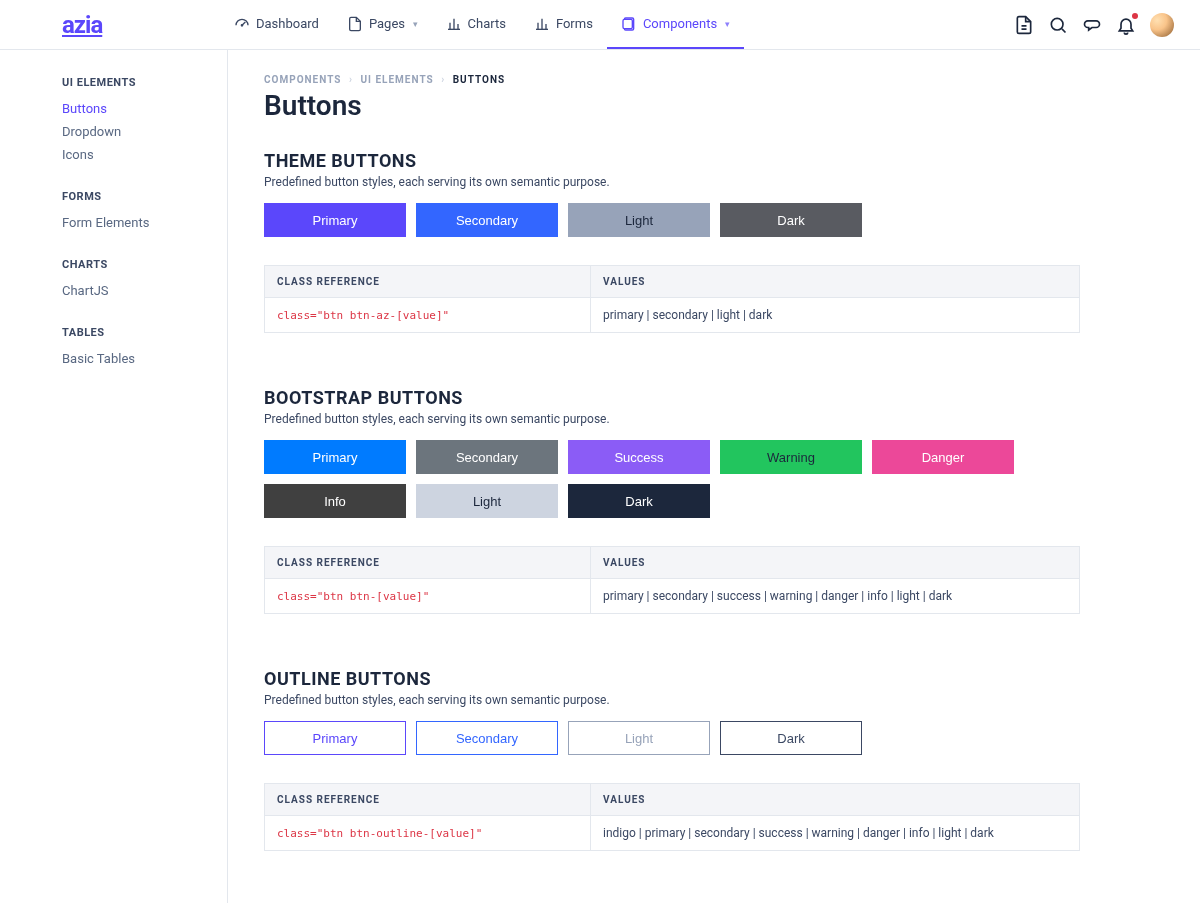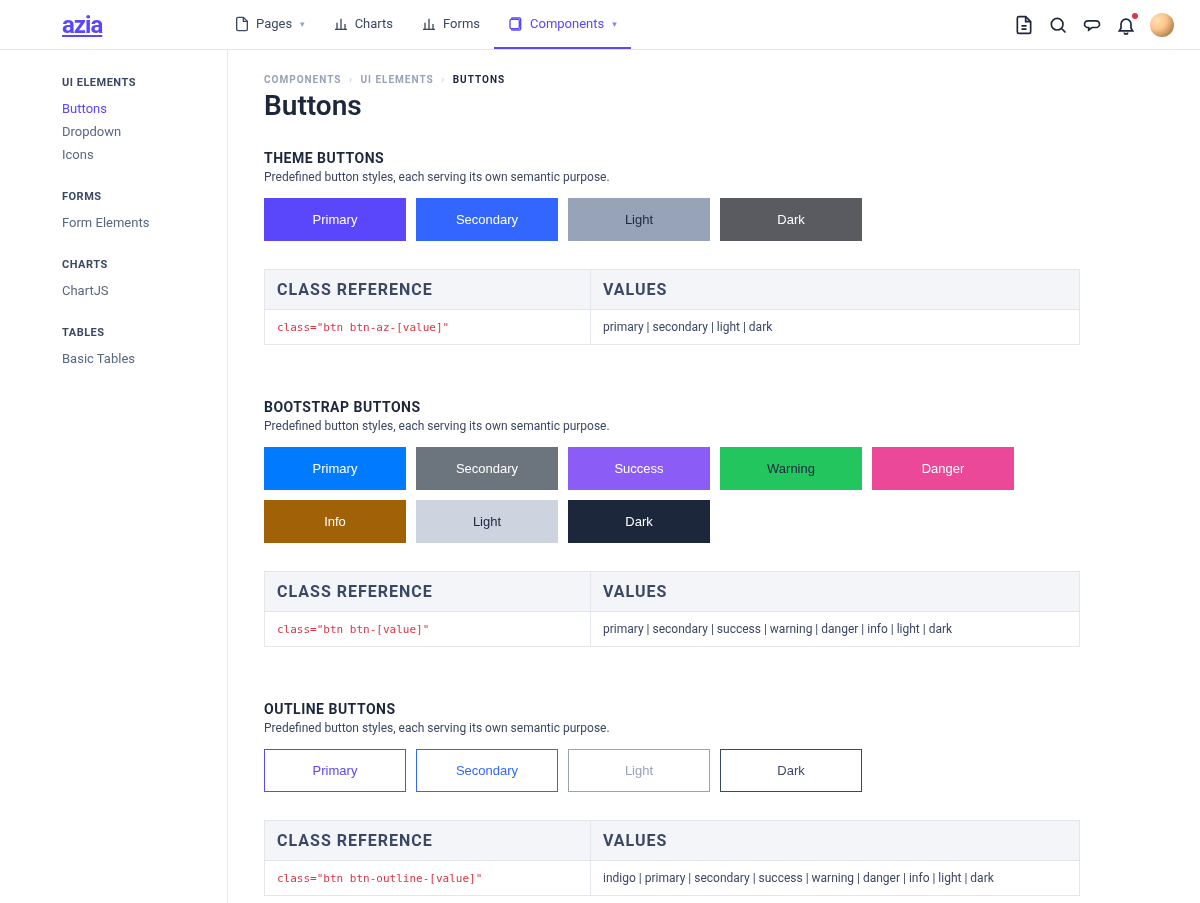--- a/index.html
+++ b/index.html
@@ -74,72 +74,80 @@
   }
   .side-link.active { color: #5b47fb; }
 
   .content { flex:1; padding: 24px 120px 60px 36px; }
   .crumbs { font-size: 10px; font-weight:700; color:#97a3b9; letter-spacing:1px; text-transform:uppercase; margin-bottom: 4px; }
   .crumbs .sep { margin: 0 4px; color:#cdd4e0; }
   .crumbs .last { color:#1c273c; }
   h2.pagetitle { font-size: 28px; font-weight:600; margin-bottom: 28px; color:#1c273c; }
 
   .section { margin-bottom: 54px; }
-  .sec-title { font-size: 14px; font-weight:700; letter-spacing:.5px; text-transform:uppercase; margin-bottom:4px; }
+  .sec-title { font-size: 18px; font-weight:700; letter-spacing:.5px; text-transform:uppercase; margin-bottom:4px; }
   .sec-desc { font-size: 12px; color:#3b4863; margin-bottom: 14px; }
 
   .btnrow { display:flex; flex-wrap:wrap; gap:10px; margin-bottom: 28px; }
   .btn {
-    width: 142px; height: 43px; display:flex; align-items:center; justify-content:center;
+    width: 142px; height: 34px; display:flex; align-items:center; justify-content:center;
     font-size: 13px; border:1px solid transparent; cursor:pointer;
   }
   
   .btn-az-primary   { background:#5b47fb; color:#fff; }
   .btn-az-secondary { background:#3366ff; color:#fff; }
   .btn-az-light     { background:#97a3b9; color:#1c273c; }
   .btn-az-dark      { background:#595b61; color:#fff; }
   
   .btn-primary   { background:#007bff; color:#fff; }
   .btn-secondary { background:#6c757d; color:#fff; }
   .btn-success   { background:#8b5cf6; color:#fff; }
   .btn-warning   { background:#22c55e; color:#1c273c; }
   .btn-danger    { background:#ec4899; color:#fff; }
-  .btn-info      { background:#a16207; color:#fff; }
+  .btn-info      { background:#404040; color:#fff; }
   .btn-light     { background:#cdd4e0; color:#1c273c; }
   .btn-dark      { background:#1c273c; color:#fff; }
   
   .btn-out-indigo    { background:#fff; border-color:#5b47fb; color:#5b47fb; }
   .btn-out-primary   { background:#fff; border-color:#3366ff; color:#3366ff; }
   .btn-out-light     { background:#fff; border-color:#97a3b9; color:#97a3b9; }
   .btn-out-dark      { background:#fff; border-color:#3b4863; color:#3b4863; }
 
   table.ref {
     width:100%; border-collapse: collapse; font-size:12px;
     border:1px solid #e3e7ed;
   }
   table.ref th {
     background:#f4f5f8; text-align:left; padding:10px 12px;
-    font-size:16px; font-weight:700; color:#3b4863; letter-spacing:1px; text-transform:uppercase;
+    font-size:10px; font-weight:700; color:#3b4863; letter-spacing:1px; text-transform:uppercase;
     border:1px solid #e3e7ed;
   }
   table.ref td {
     padding:10px 12px; border:1px solid #e3e7ed; color:#3b4863;
   }
   table.ref td.code {
     font-family: SFMono-Regular, Menlo, Monaco, Consolas, monospace;
     font-size: 11px; color:#dc3545;
   }
   table.ref th:first-child, table.ref td:first-child { width: 40%; }
 </style>
 </head>
 <body>
 
 <div class="topbar">
   <div class="logo">azia</div>
   <div class="topnav">
+    <div class="topnav-item">
+      <svg viewBox="0 0 24 24" fill="none" stroke="currentColor" stroke-width="2">
+          <path d="M3 14a9 9 0 0118 0"></path>
+          <path d="M12 14l5-5"></path>
+          <circle cx="12" cy="14" r="1"></circle>
+        </svg>
+      <span>Dashboard</span>
+    </div>
     <div class="topnav-item">
       <svg viewBox="0 0 24 24" fill="none" stroke="currentColor" stroke-width="2">
           <path d="M14 2H6a2 2 0 00-2 2v16a2 2 0 002 2h12a2 2 0 002-2V8z"></path>
           <path d="M14 2v6h6"></path>
         </svg>
       <span>Pages</span>
       <span class="chev-down">▾</span>
     </div>
     <div class="topnav-item">
       <svg viewBox="0 0 24 24" fill="none" stroke="currentColor" stroke-width="2">

